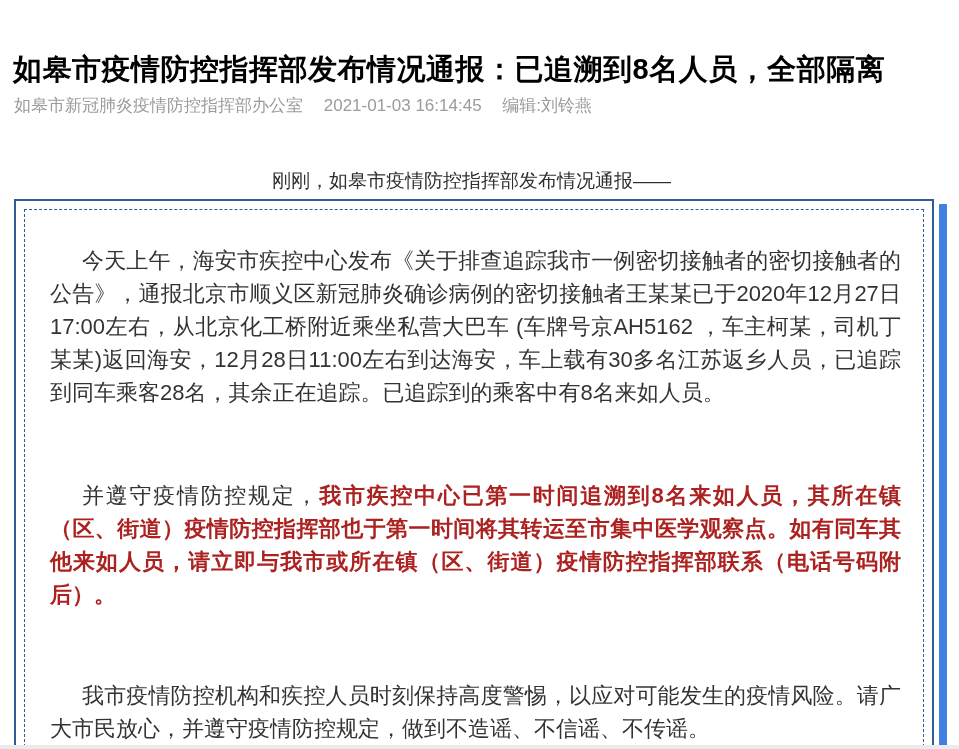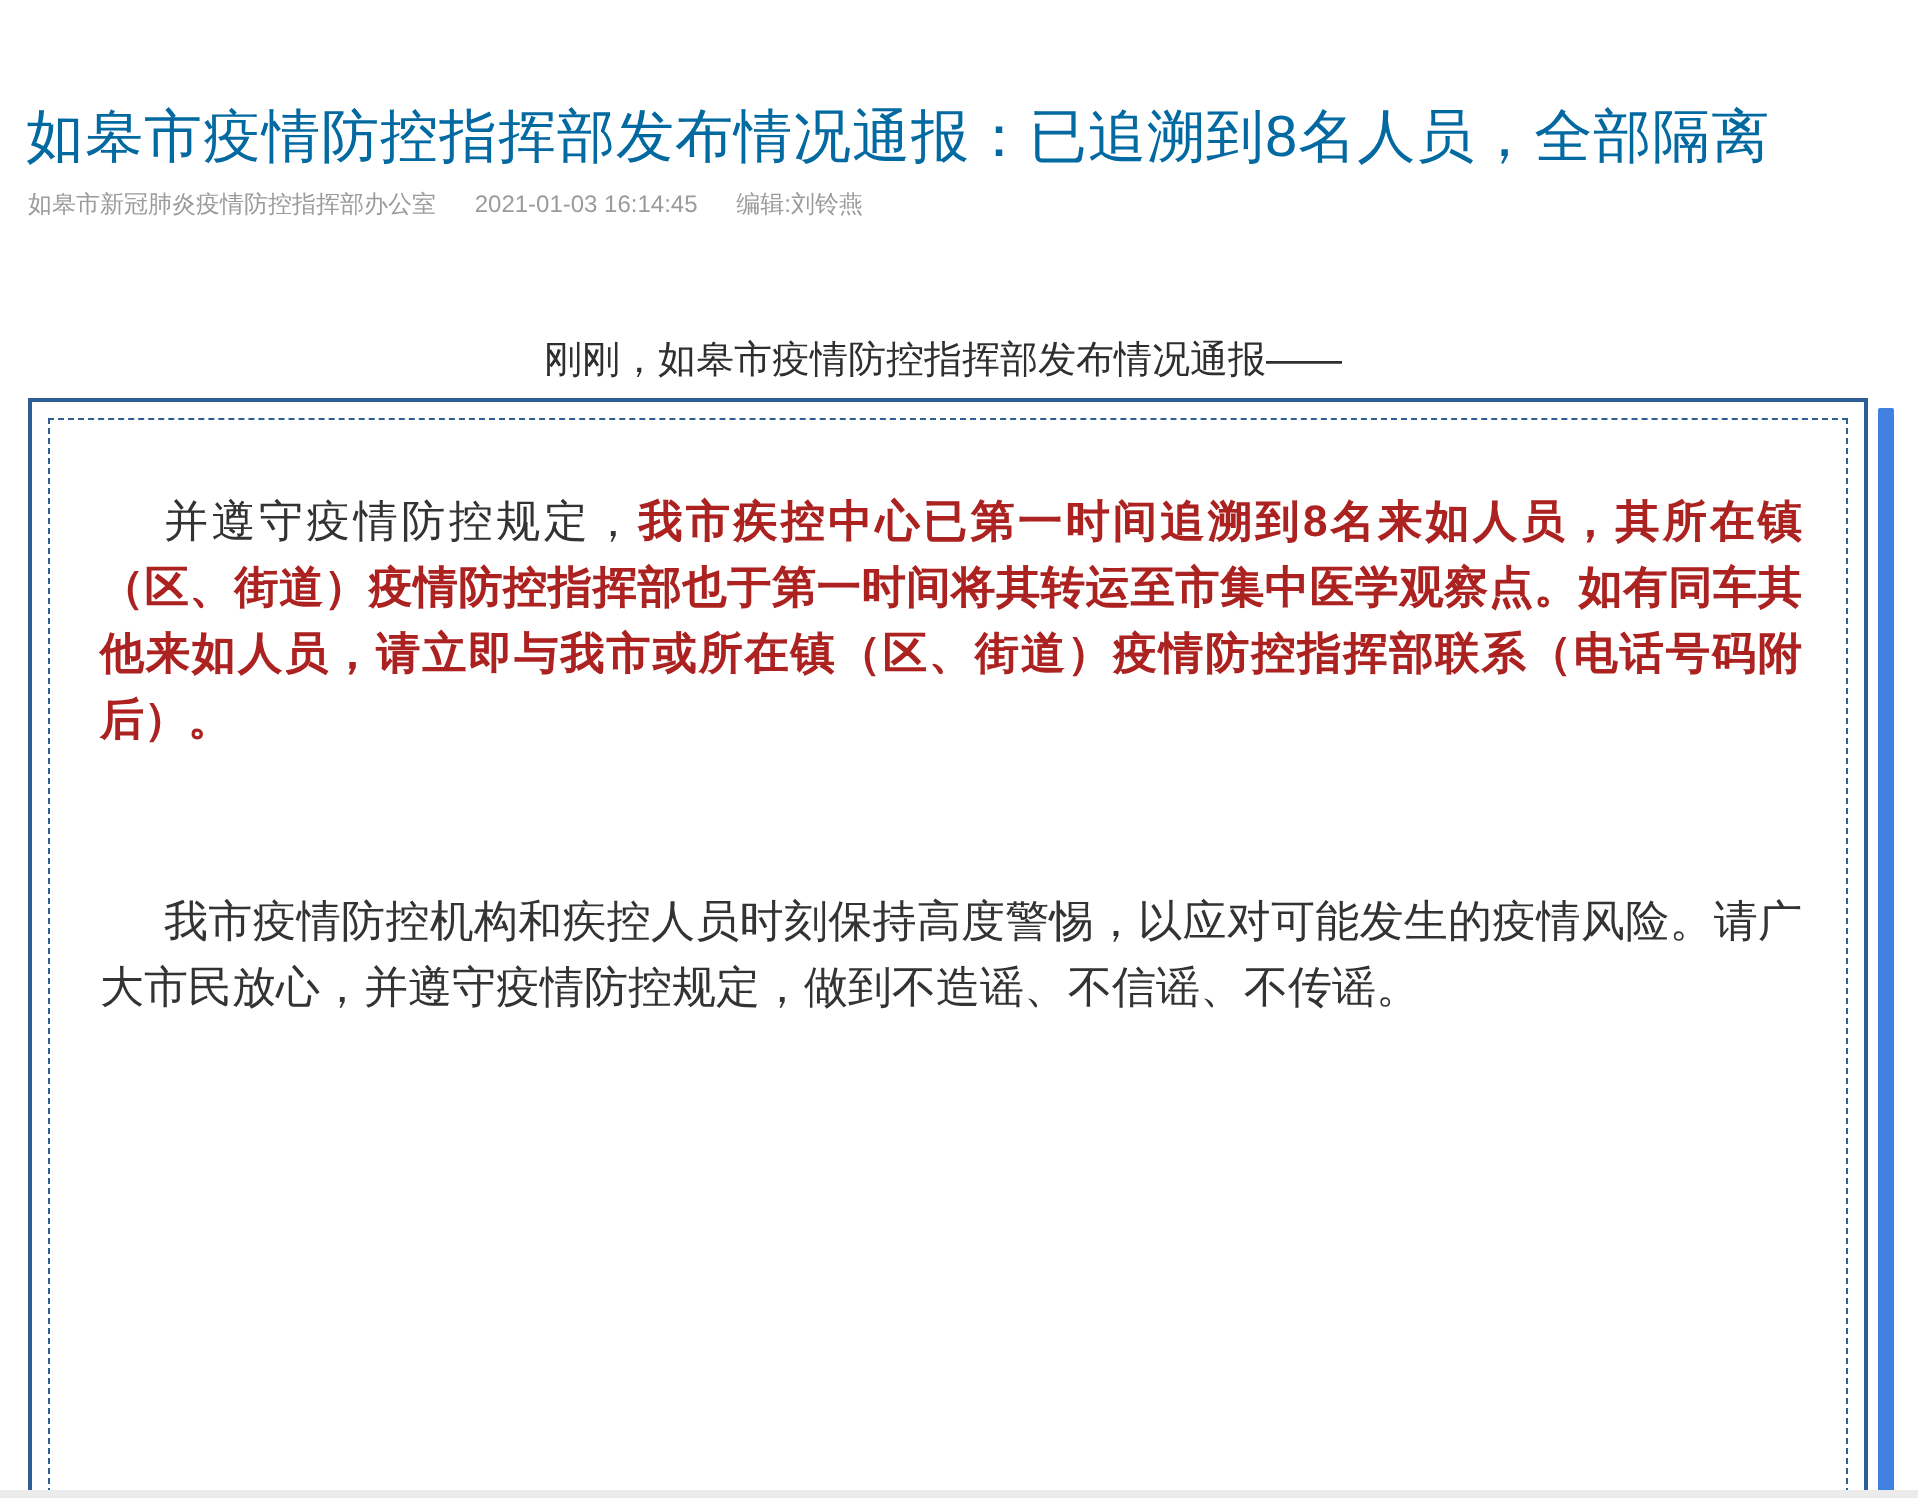--- a/index.html
+++ b/index.html
@@ -11,30 +11,30 @@
     width: 959px; height: 749px;
     overflow: hidden;
     font-family: "Liberation Sans", sans-serif;
     color: #333333;
   }
   .page-title {
     position: absolute;
     left: 13px; top: 30px;
     width: 930px;
     font-size: 29px;
-    font-weight: normal;
-    color: #0369a1;
+    font-weight: bold;
+    color: #000000;
     letter-spacing: 0.5px;
     line-height: 40px;
     white-space: nowrap;
   }
   .meta-row {
     position: absolute;
     left: 14px; top: 94px;
-    font-size: 12px;
+    font-size: 17px;
     color: #9b9b9b;
     white-space: nowrap;
   }
   .meta-row span { margin-right: 16px; }
   .intro {
     position: absolute;
     left: 14px; top: 148px;
     width: 900px;
     font-size: 19px;
     color: #2f2f2f;
@@ -94,20 +94,21 @@
 <div class="meta-row">
   <span>如皋市新冠肺炎疫情防控指挥部办公室</span>
   <span>2021-01-03 16:14:45</span>
   <span>编辑:刘铃燕</span>
 </div>
 
 <p class="intro">刚刚，如皋市疫情防控指挥部发布情况通报——</p>
 
 <div class="notice-box">
   <div class="notice-inner">
+    <p class="notice-p">今天上午，海安市疾控中心发布《关于排查追踪我市一例密切接触者的密切接触者的公告》，通报北京市顺义区新冠肺炎确诊病例的密切接触者王某某已于2020年12月27日17:00左右，从北京化工桥附近乘坐私营大巴车 (车牌号京AH5162 ，车主柯某，司机丁某某)返回海安，12月28日11:00左右到达海安，车上载有30多名江苏返乡人员，已追踪到同车乘客28名，其余正在追踪。已追踪到的乘客中有8名来如人员。</p>
     <p class="notice-p"><span>并遵守疫情防控规定，</span><span class="highlight">我市疾控中心已第一时间追溯到8名来如人员，其所在镇（区、街道）疫情防控指挥部也于第一时间将其转运至市集中医学观察点。如有同车其他来如人员，请立即与我市或所在镇（区、街道）疫情防控指挥部联系（电话号码附后）。</span></p>
     <p class="notice-p">我市疫情防控机构和疾控人员时刻保持高度警惕，以应对可能发生的疫情风险。请广大市民放心，并遵守疫情防控规定，做到不造谣、不信谣、不传谣。</p>
   </div>
 </div>
 
 <div class="scroll-thumb"></div>
 
 <div class="hscroll-track"></div>
 
 </body></html>

